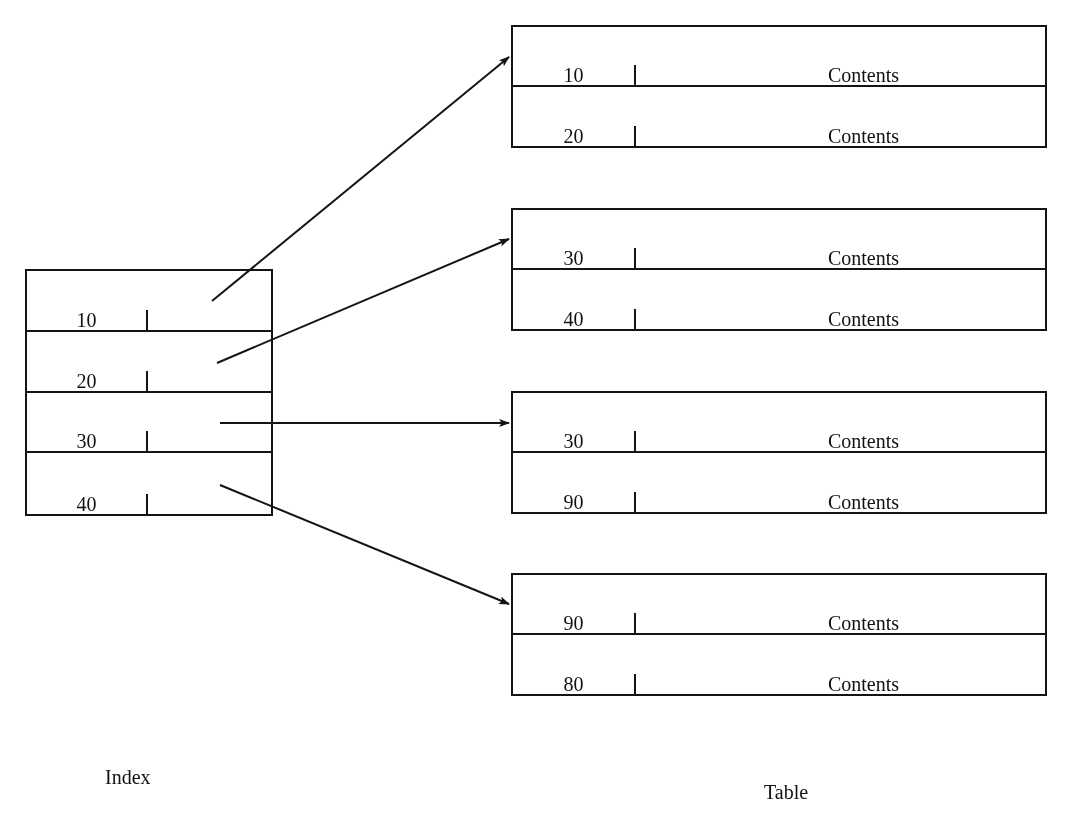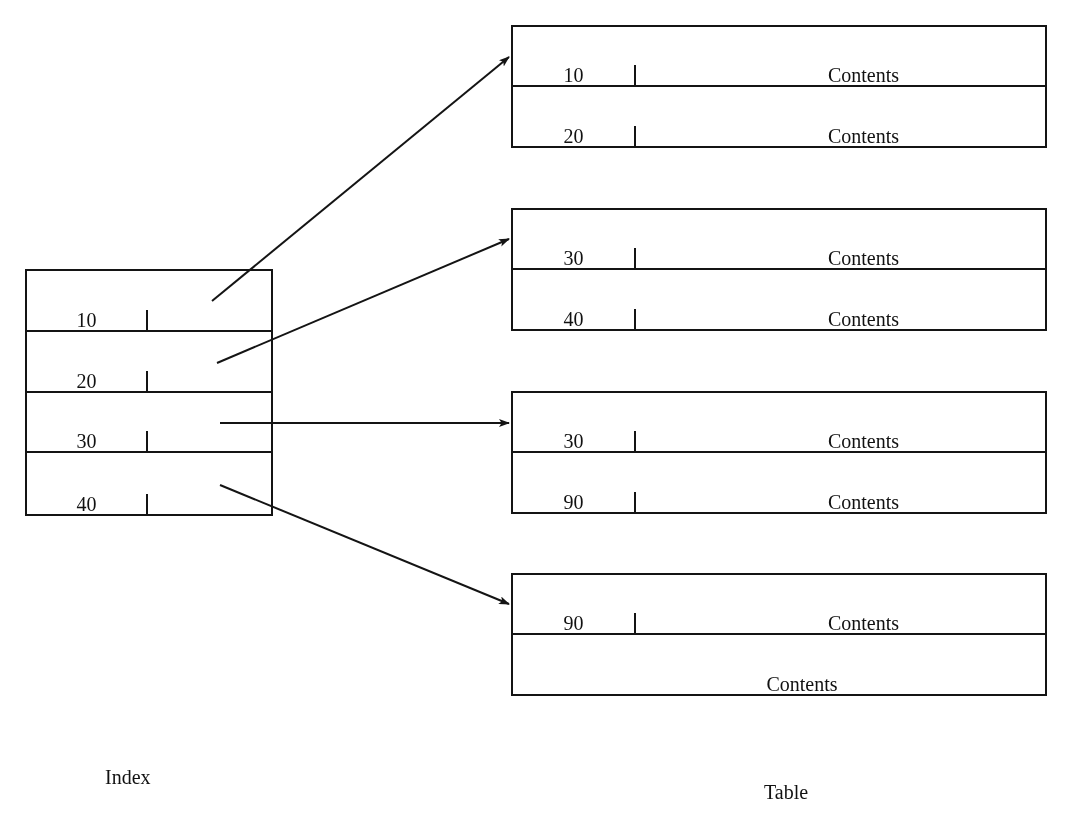--- a/index.html
+++ b/index.html
@@ -171,20 +171,21 @@
       <div class="cell-val">Contents</div>
     </div>
   </div>
 
   <div class="box table-block" id="table-block-3">
     <div class="row">
       <div class="cell-key">90</div>
       <div class="cell-val">Contents</div>
     </div>
     <div class="row">
+      <div class="cell-key">80</div>
       <div class="cell-val">Contents</div>
     </div>
   </div>
 
   <svg class="arrow-layer" id="arrow-layer" viewBox="0 0 1069 830" width="1069" height="830">
     <defs>
       <marker id="arrowhead" markerWidth="11" markerHeight="8" refX="10" refY="4" orient="auto" markerUnits="userSpaceOnUse">
         <path d="M 0 0 L 11 4 L 0 8 L 2.6 4 Z" fill="#141414"></path>
       </marker>
     </defs>

